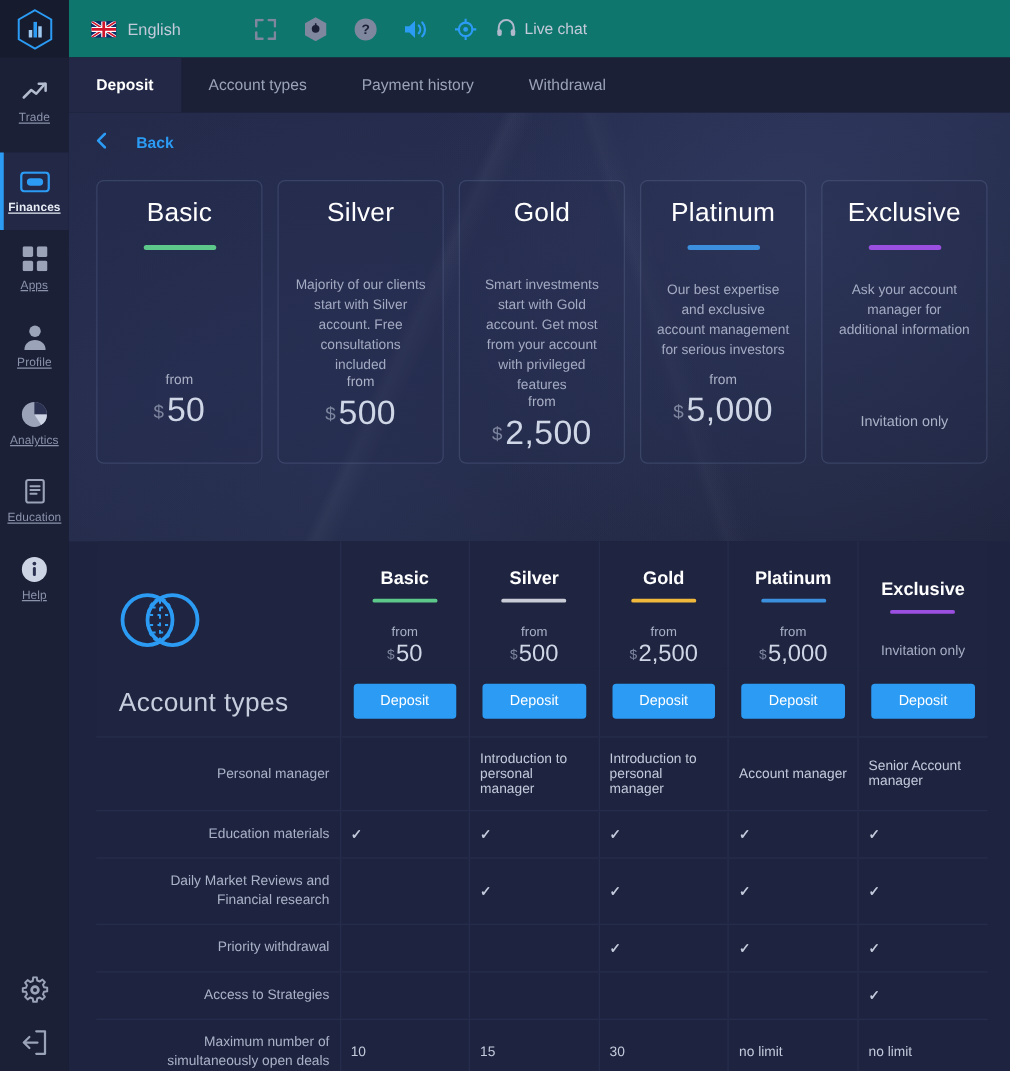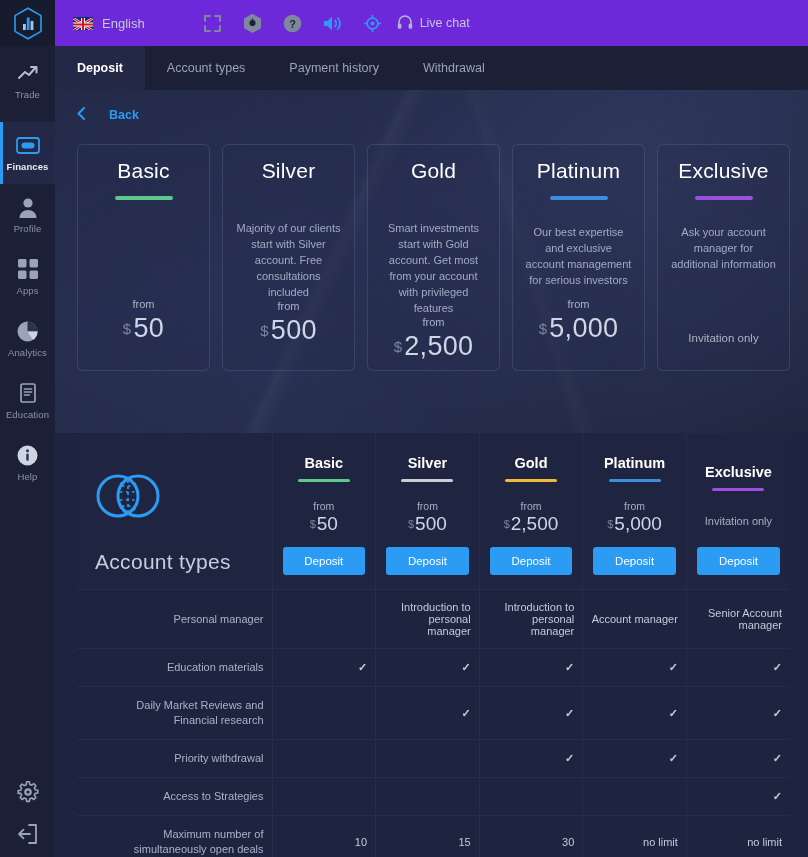--- a/index.html
+++ b/index.html
@@ -23,36 +23,36 @@
     height:46px; display:flex; align-items:center; justify-content:center;
     background:#161b2e;
   }
   .nav { padding-top:4px; flex:1; }
   .nav-item {
     height:62px; display:flex; flex-direction:column;
     align-items:center; justify-content:center; gap:5px;
     position:relative; cursor:pointer;
   }
   .nav-item .ico { height:22px; display:flex; align-items:center; }
-  .nav-label { font-size:9.5px; color:#8a93ab; letter-spacing:.1px; }
+  .nav-label { font-size:9.5px; color:#8a93ab; letter-spacing:.1px;text-decoration:underline; }
   .nav-item.active { background:#222845;margin-top:10px; }
   .nav-item.active::before {
     content:""; position:absolute; left:0; top:0; bottom:0; width:3px;
     background:#2b9bf4;
   }
   .nav-item.active .nav-label { color:#e8ecf5; font-weight:bold; }
   .sidebar-bottom { padding-bottom:10px; display:flex; flex-direction:column; align-items:center; gap:16px; }
   .sb-btn { width:26px; height:26px; display:flex; align-items:center; justify-content:center; cursor:pointer; }
 
   
   .right { flex:1; display:flex; flex-direction:column; min-width:0; }
 
   
   .topbar {
-    height:46px; flex:0 0 46px; background:#6d28d9;
+    height:46px; flex:0 0 46px; background:#0f766e;
     display:flex; align-items:center; padding-left:18px; gap:0;
   }
   .lang { display:flex; align-items:center; gap:9px; cursor:pointer; }
   .flag {
     width:20px; height:13px; border-radius:1px; position:relative; overflow:hidden;
     background:#0a2e6b;
   }
   .lang-label { font-size:13px; color:#c3cad9; }
   .tb-icons { display:flex; align-items:center; gap:0; margin-left:48px; }
   .tb-ico {
@@ -128,21 +128,21 @@
   .hdr-price .cur { font-size:11px; color:#7d869e; margin-right:1px; position:relative; top:-2px; }
   .hdr-inv { font-size:11px; color:#a6aec4; margin-top:24px; }
   .btn-cell { padding:12px 10px 14px; text-align:center; background:#1f2540; }
   .dep-btn {
     display:block; width:100%; background:#2b9bf4; color:#fff; border:0;
     border-radius:3px; font-size:11.5px; padding:8px 0; cursor:pointer;
     font-family:"Liberation Sans", sans-serif;
   }
   .brow td { border-top:1px solid #262c4b; padding:11px 8px; font-size:11px; color:#b3bbcf; }
   .brow td.lbl { text-align:right; padding-left:30px; line-height:15px; color:#aab2c7; }
-  .brow td.val { text-align:right; color:#c3cadb; }
+  .brow td.val { text-align:left; color:#c3cadb; }
   .vline { border-left:1px solid #262c4b; }
   .check { color:#2b9bf4; font-size:14px; font-weight:bold; }
 </style>
 </head>
 <body>
 
 <div class="app">
 
   <div class="sidebar">
     <div class="logo-box">
@@ -170,38 +170,38 @@
           <svg width="24" height="17" viewBox="0 0 24 17">
               <rect x="1" y="1" width="22" height="15" rx="2.5" fill="none" stroke="#2b9bf4" stroke-width="1.8"></rect>
               <rect x="5.5" y="5.5" width="13" height="6" rx="3" fill="#2b9bf4"></rect>
             </svg>
         </span>
         <span class="nav-label">Finances</span>
       </div>
 
       <div class="nav-item">
         <span class="ico">
-          <svg width="20" height="21" viewBox="0 0 20 21">
-              <circle cx="10" cy="6" r="4.6" fill="#9aa3b8"></circle>
-              <path d="M1.5 21c0-5 3.8-8 8.5-8s8.5 3 8.5 8z" fill="#9aa3b8"></path>
-            </svg>
-        </span>
-        <span class="nav-label">Profile</span>
-      </div>
-
-      <div class="nav-item">
-        <span class="ico">
           <svg width="20" height="20" viewBox="0 0 20 20">
               <rect x="0" y="0" width="8.5" height="8.5" rx="1.4" fill="#9aa3b8"></rect>
               <rect x="11.5" y="0" width="8.5" height="8.5" rx="1.4" fill="#9aa3b8"></rect>
               <rect x="0" y="11.5" width="8.5" height="8.5" rx="1.4" fill="#9aa3b8"></rect>
               <rect x="11.5" y="11.5" width="8.5" height="8.5" rx="1.4" fill="#9aa3b8"></rect>
             </svg>
         </span>
         <span class="nav-label">Apps</span>
+      </div>
+
+      <div class="nav-item">
+        <span class="ico">
+          <svg width="20" height="21" viewBox="0 0 20 21">
+              <circle cx="10" cy="6" r="4.6" fill="#9aa3b8"></circle>
+              <path d="M1.5 21c0-5 3.8-8 8.5-8s8.5 3 8.5 8z" fill="#9aa3b8"></path>
+            </svg>
+        </span>
+        <span class="nav-label">Profile</span>
       </div>
 
       <div class="nav-item">
         <span class="ico">
           <svg width="21" height="21" viewBox="0 0 21 21">
               <circle cx="10.5" cy="10.5" r="10" fill="#9aa3b8"></circle>
               <path d="M10.5 10.5 V0.5 A10 10 0 0 1 20.5 10.5 Z" fill="#2b3150"></path>
               <path d="M10.5 10.5 L20.5 10.5 A10 10 0 0 1 16 19 Z" fill="#cdd4e4"></path>
             </svg>
         </span>

